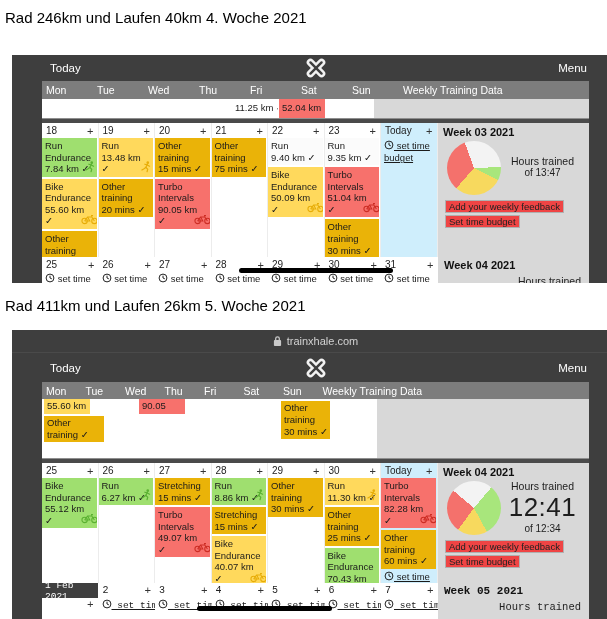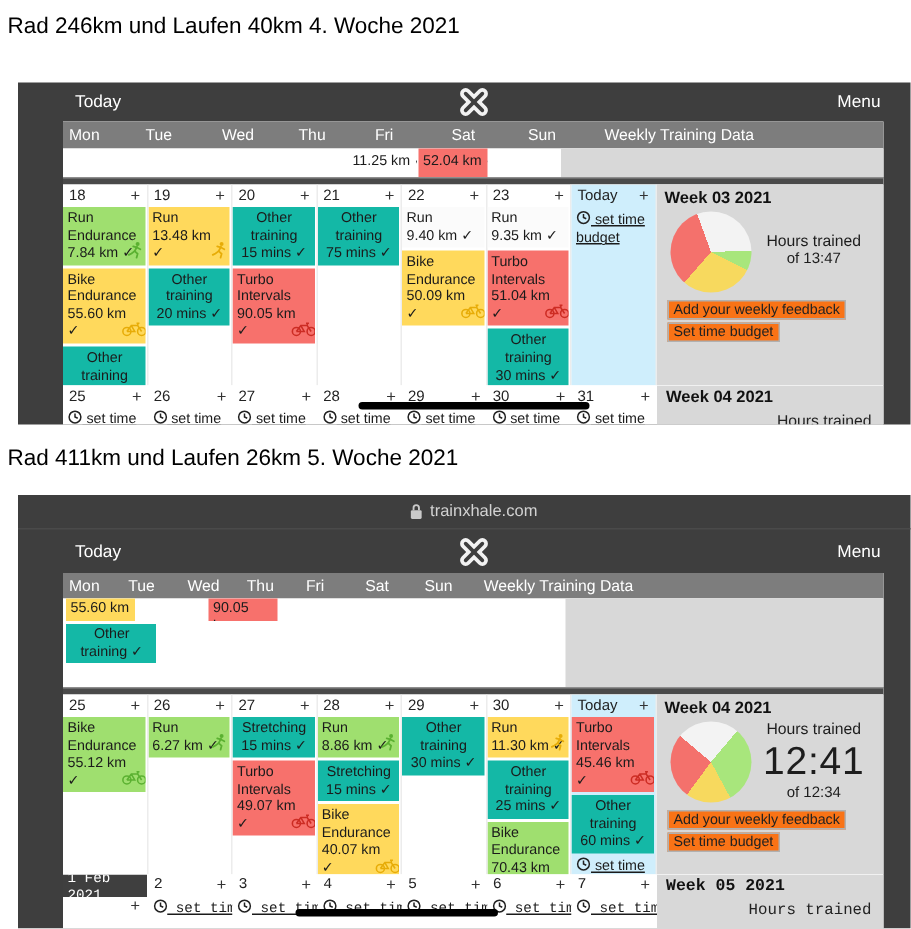--- a/index.html
+++ b/index.html
@@ -55,37 +55,37 @@
   .day-col.today{background:#cfeefc;}
   .day-num{height:15px;display:flex;justify-content:space-between;align-items:center;
            padding:0 4px;font-size:10px;color:#222;}
   .plus{font-size:11px;color:#333;cursor:pointer;}
 
   .evt{position:relative;margin:0 1px 2px 0;padding:2px 2px 2px 3px;font-size:9.5px;
        line-height:1.22;color:#1b1b1b;overflow:hidden;}
   .evt.green,.rcard.green{background:#9fdf6f;}
   .evt.yellow,.rcard.yellow{background:#ffd95c;}
   .evt.red,.rcard.red{background:#f7716c;}
-  .evt.gray,.rcard.gray{background:#14b8a6;text-align:center;}
+  .evt.gray,.rcard.gray{background:#eab308;}
   .evt.white{background:#fbfbfb;}
   .evt-icon{position:absolute;right:-1px;bottom:3px;width:17px;height:14px;opacity:.92;}
 
   .stb{display:block;margin:2px 3px;font-size:9.5px;color:#1b1b1b;line-height:1.3;cursor:pointer;}
   .stb .u,.bset .u{text-decoration:underline;}
   .clk{width:10px;height:10px;vertical-align:-1px;color:#222;}
 
   .week-panel{flex:1;background:#d8d8d8;padding:3px 5px;overflow:hidden;}
   .wp-title{font-size:11px;font-weight:bold;color:#111;}
   .wp-body{display:flex;align-items:center;}
   .pie{width:54px;height:54px;border-radius:50%;flex:none;margin:3px 0 0 4px;}
   .wp-right{flex:1;text-align:center;color:#1d1d1d;margin-top:0;}
   .wp-hl{font-size:10.5px;}
   .wp-hours{font-size:26px;letter-spacing:.5px;margin:0;}
   .wp-of{font-size:10px;}
-  .wp-btn{display:table;background:#f97316;border:1px solid #b0b0b0;font-size:9.5px;
+  .wp-btn{display:table;background:#ef4444;border:1px solid #b0b0b0;font-size:9.5px;
           padding:0 3px;margin:2px 0 0 2px;color:#222;cursor:pointer;white-space:nowrap;}
   .wp-btn.first{margin-top:5px;}
 
   .bottom-row{display:flex;position:relative;background:#fff;overflow:hidden;}
   #shot0 .bottom-row{height:27px;}
   #shot1 .bottom-row{height:37px;font-family:Liberation Mono, monospace;}
   .bcol{width:56.5px;flex:none;font-size:10px;overflow:hidden;box-sizing:border-box;}
   .bnum{height:15px;display:flex;justify-content:space-between;align-items:center;padding:0 4px;color:#222;}
   .bset{padding:1px 1px 0 3px;font-size:9.5px;white-space:nowrap;overflow:hidden;color:#1b1b1b;cursor:pointer;}
   .bset.right{display:flex;justify-content:flex-end;padding-right:5px;}
@@ -419,20 +419,21 @@
         <div class="dh-cell" style="width: 35.5px;">Fri</div>
         <div class="dh-cell" style="width: 35.5px;">Sat</div>
         <div class="dh-cell" style="width: 35.5px;">Sun</div>
         <div class="dh-cell wk">Weekly Training Data</div>
       </div>
     <div class="rem" id="rem1">
       <div class="prow-panel"></div>
     <div class="rcard yellow" style="left: 2px; top: 0px; width: 46px; height: 15px;">55.60 km ✓</div>
         <div class="rcard gray" style="left: 2px; top: 17px; width: 60px;">Other training ✓</div>
         <div class="rcard red" style="left: 97px; top: 0px; width: 46px; height: 15px;">90.05 km✓</div>
+        <div class="rcard gray" style="left: 239px; top: 2px; width: 49px;">Other training 30 mins ✓</div>
       </div>
     <div class="sep"></div>
     <div class="week-row">
       <div class="days" id="days1">
           <div class="day-col">
             <div class="day-num">
               <div class="dn">25</div>
               <div class="plus">+</div>
             </div>
             <div class="evt green">
@@ -568,21 +569,21 @@
               </svg>
             </div>
           </div>
           <div class="day-col today">
             <div class="day-num">
               <div class="dn">Today</div>
               <div class="plus">+</div>
             </div>
             <div class="evt red">
               <div class="t">Turbo Intervals</div>
-              <div class="v">45.46 km ✓</div>
+              <div class="v">82.28 km ✓</div>
               <svg class="evt-icon" viewBox="0 0 26 17">
                 <g fill="none" stroke="#c9271e" stroke-width="1.6">
                   <circle cx="5.5" cy="11.5" r="4.1"></circle>
                   <circle cx="20.5" cy="11.5" r="4.1"></circle>
                   <path d="M5.5 11.5 L10 5.5 L16.5 5.5 L20.5 11.5 M10 5.5 L13.5 11.5 L5.5 11.5 M15.3 3.2 L18.3 3.2 M16.8 3.2 L16.5 5.5"></path>
                 </g>
               </svg>
             </div>
             <div class="evt gray">
               <div class="t">Other training</div>

